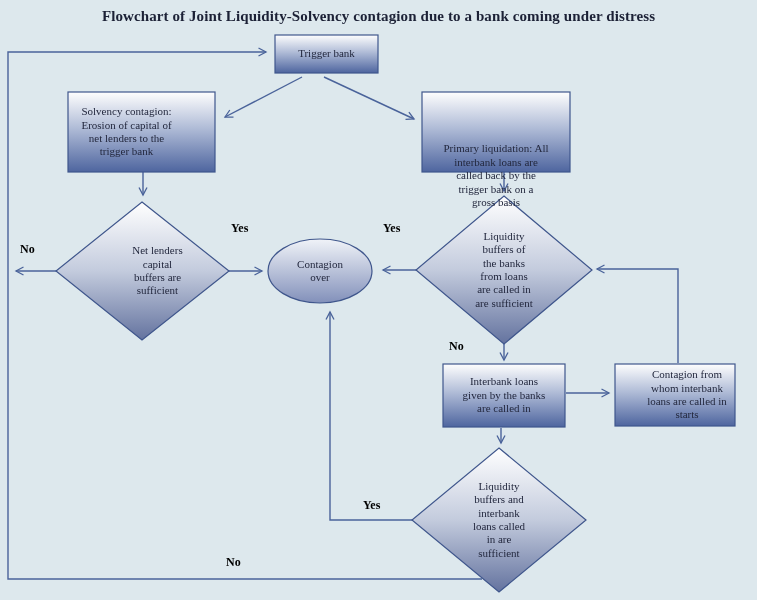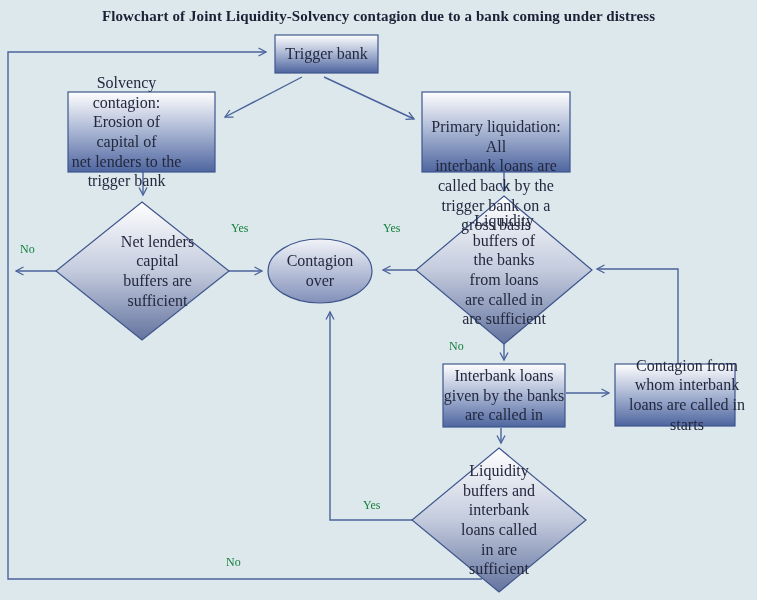--- a/index.html
+++ b/index.html
@@ -15,27 +15,27 @@
     position:absolute;left:0;top:8px;width:757px;
     text-align:center;
     font-size:15px;font-weight:bold;color:#1c2136;
     letter-spacing:0.1px;
   }
   .node-label{
     position:absolute;
     display:flex;align-items:center;justify-content:center;
     text-align:center;
     white-space:pre-line;
-    font-size:16px;line-height:1.22;
+    font-size:11px;line-height:1.22;
     color:#23283e;
     pointer-events:none;
   }
   .edge-label{
     position:absolute;
-    font-size:12px;font-weight:normal;color:#15803d;
+    font-size:12px;font-weight:bold;color:#000000;
   }
 </style>
 </head>
 <body>
 
 <div class="stage">
 
   <svg width="757" height="600" viewBox="0 0 757 600">
     <defs>
       <linearGradient id="gBox" x1="0" y1="0" x2="0" y2="1">

